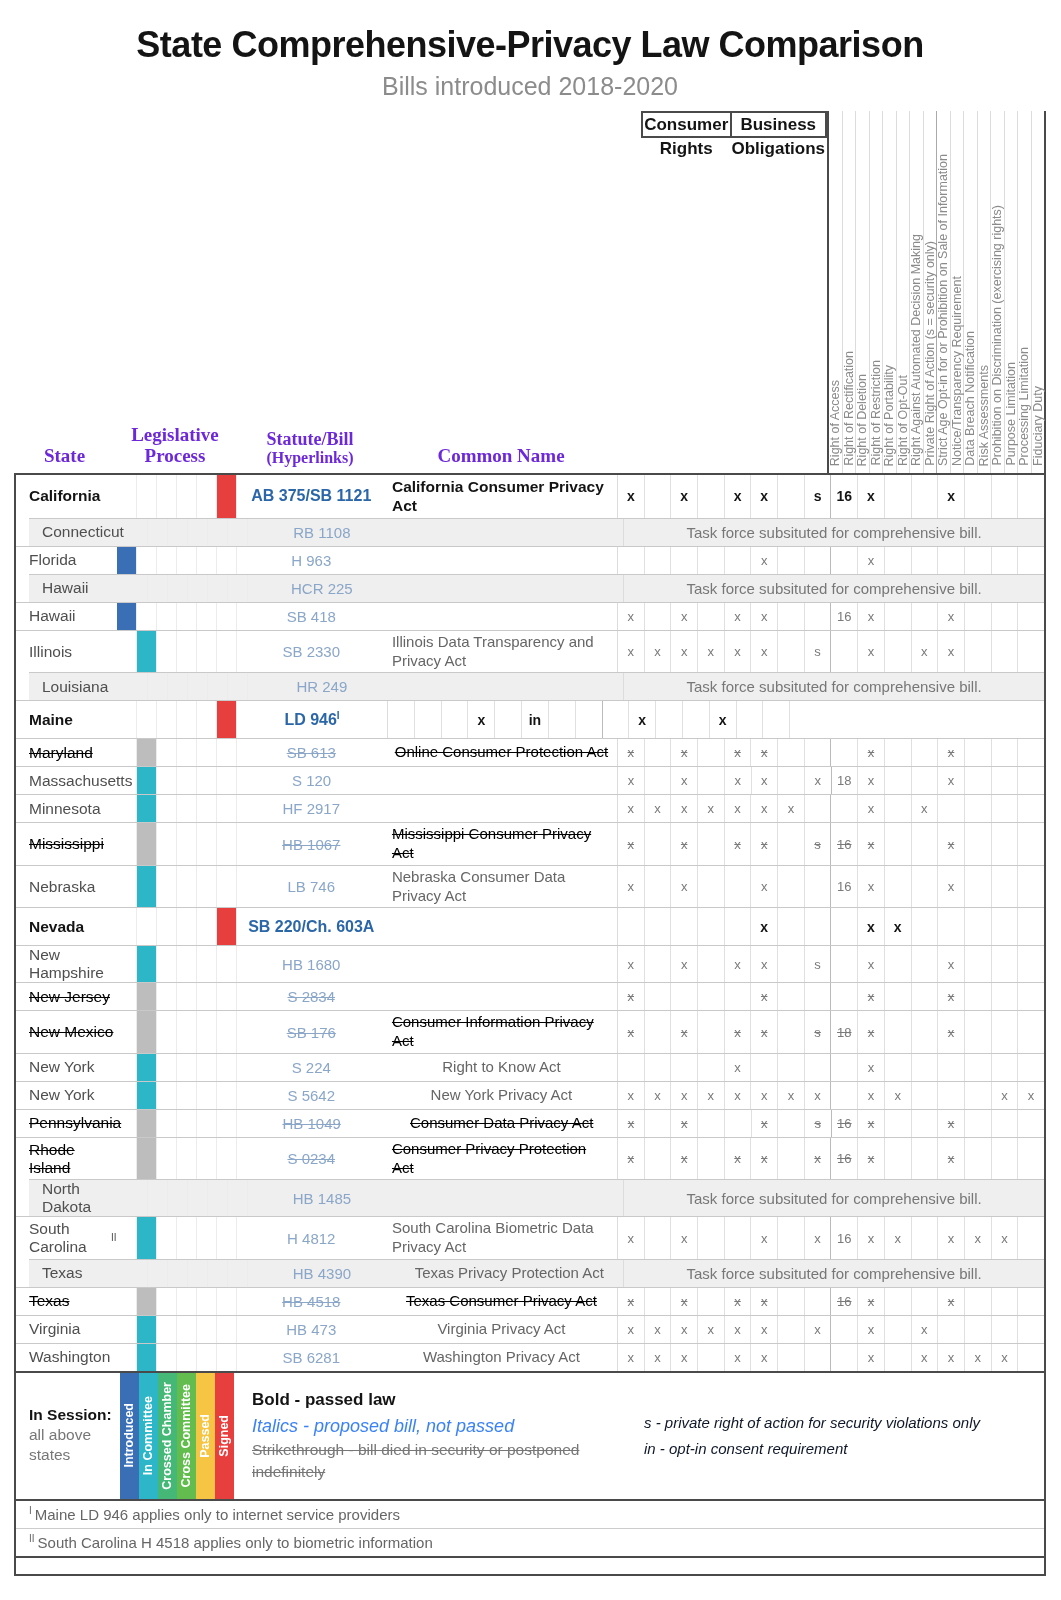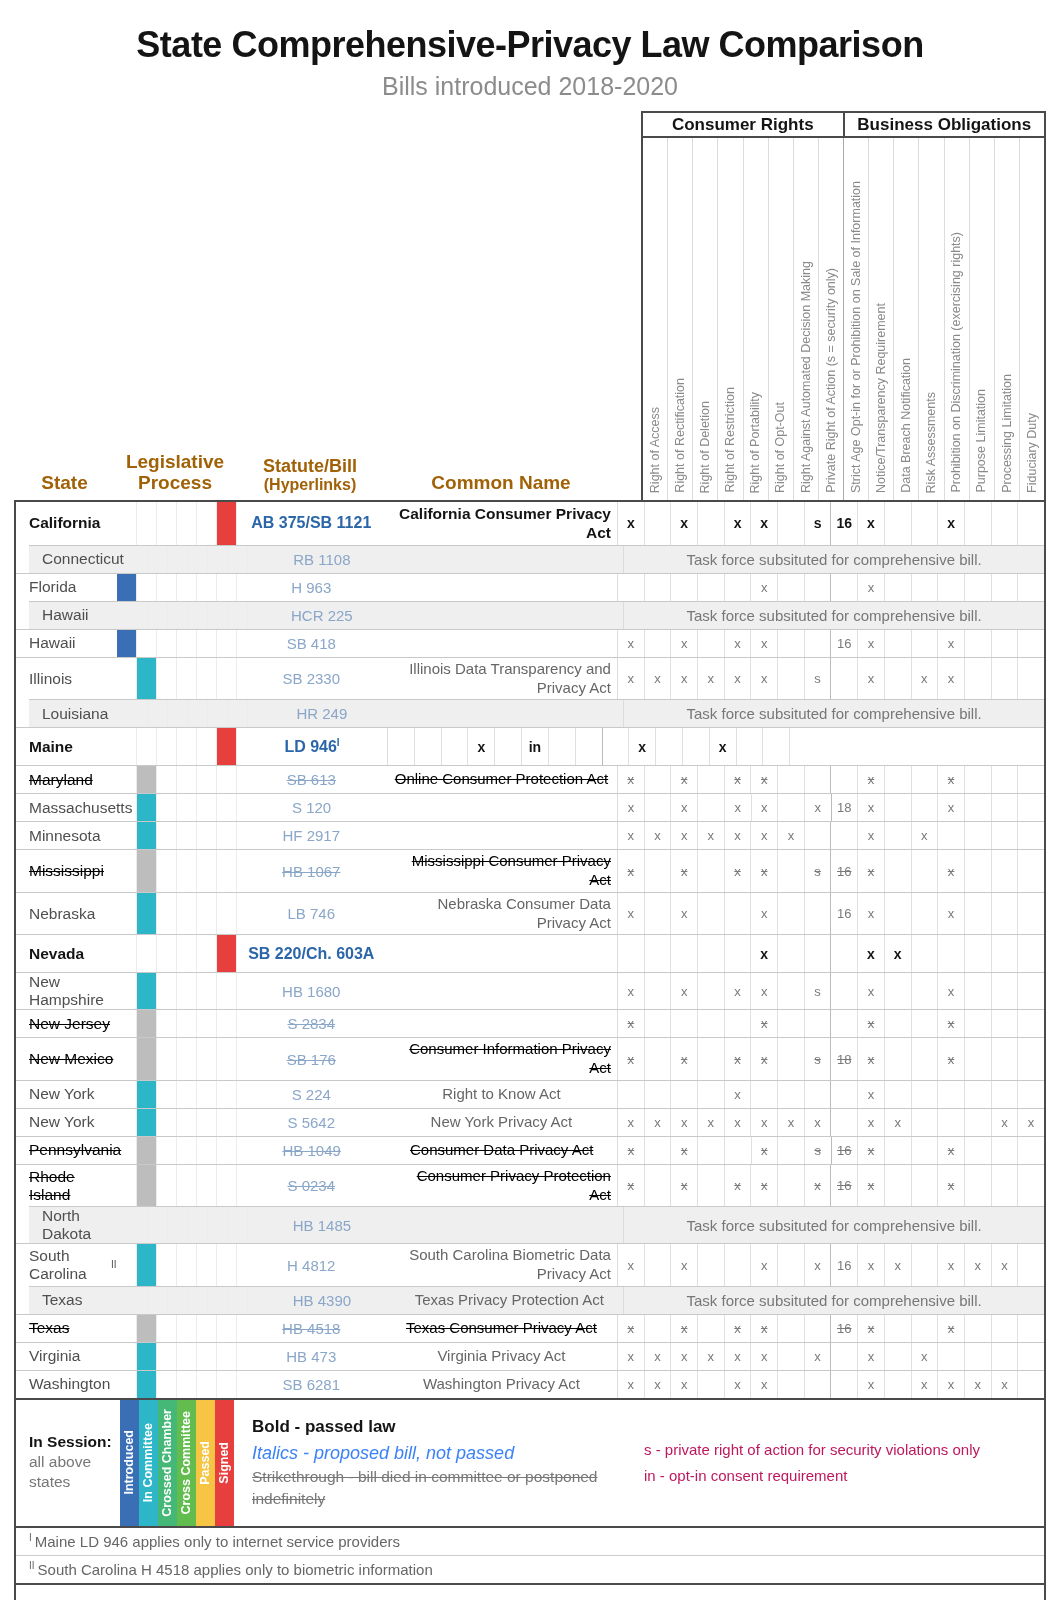--- a/index.html
+++ b/index.html
@@ -13,29 +13,29 @@
     text-align: center; font-size: 36px; font-weight: 800; color: #141414;
     letter-spacing: -0.5px; margin-top: 10px;
   }
   .subtitle { text-align: center; font-size: 25px; color: #8c8c8c; margin: 6px 0 10px 0; }
 
   .table { width: 1032px; }
 
   
   .thead { display: flex; align-items: stretch; border-bottom: 2px solid #4a4a4a; }
   .left-heads { width: 603px; display: flex; align-items: flex-end; padding-bottom: 6px; }
-  .lh { font-weight: 700; color: #a16207; text-align: center; line-height: 1.1; }
+  .lh { font-weight: 700; color: #6d28d9; text-align: center; line-height: 1.1; font-family: Liberation Serif, serif; }
   .h-state { width: 101px; font-size: 19px; }
   .h-proc { width: 120px; font-size: 19px; }
   .h-statute { width: 150px; font-size: 18px; }
   .h-statute .small { display: block; font-size: 16px; }
   .h-name { width: 232px; font-size: 19px; }
   .h-proc span { display: block; }
 
-  .matrix-head { width: 429px; display: flex; flex-direction: column; margin-left: 24px; }
+  .matrix-head { width: 429px; display: flex; flex-direction: row; margin-left: 24px; }
   .group-row { display: flex; border: 2px solid #4a4a4a; border-bottom: 2px solid #4a4a4a; height: 27px; }
   .group { flex: 1; text-align: center; font-weight: 700; font-size: 17px; color: #141414; line-height: 24px; }
   .group + .group { border-left: 2px solid #4a4a4a; }
   .rot-area {
     display: flex; height: 362px;
     border-left: 2px solid #4a4a4a; border-right: 2px solid #4a4a4a;
   }
   .rot-cell { flex: 1; display: flex; justify-content: center; align-items: flex-end; padding-bottom: 7px; }
   .rot-cell + .rot-cell { border-left: 1px solid #dcdcdc; }
   .rot-cell.gstart { border-left: 1px solid #aaaaaa; }
@@ -50,21 +50,21 @@
   .row + .row { border-top: 1px solid #c9c9c9; }
   .row.gray { background: #efefef; margin-left: 13px; }
   .row.passed { min-height: 38px; }
   .cell { display: flex; align-items: center; }
   .c-state { width: 101px; padding-left: 13px; font-size: 15.5px; color: #4f4f4f; }
   .c-proc { width: 120px; display: flex; align-items: stretch; }
   .slot { width: 20px; border-right: 1px solid #ececec; }
   .slot .blk { width: 100%; height: 100%; }
   .c-statute { width: 150px; justify-content: center; text-align: center; }
   .statute-link { font-size: 15px; color: #8aa6c8; }
-  .c-name { width: 232px; justify-content: center; text-align: right; font-size: 15px; color: #666; line-height: 1.25; padding: 2px 6px; }
+  .c-name { width: 232px; justify-content: center; text-align: left; font-size: 15px; color: #666; line-height: 1.25; padding: 2px 6px; }
   .mx { width: 429px; display: flex; align-items: stretch; border-left: 1px solid #dcdcdc; }
   .mcell { flex: 1; display: flex; align-items: center; justify-content: center; font-size: 13px; color: #7a7a7a; }
   .mcell + .mcell { border-left: 1px solid #e0e0e0; }
   .mcell.gstart { border-left: 1px solid #bbbbbb; }
   .mx-note { width: 429px; display: flex; align-items: center; justify-content: center; font-size: 15px; color: #777; border-left: 1px solid #dcdcdc; }
 
   .row.passed .c-state, .row.passed .c-name { font-weight: 700; color: #141414; font-size: 15.5px; }
   .row.passed .statute-link { font-weight: 700; color: #2b66a8; font-size: 16px; }
   .row.passed .mcell { font-weight: 700; color: #141414; font-size: 14px; }
   .row.dead .c-state, .row.dead .c-name { text-decoration: line-through; color: #000000; }
@@ -82,21 +82,21 @@
   .bars { display: flex; }
   .bar { width: 19px; display: flex; align-items: center; justify-content: center; }
   .bar span {
     writing-mode: vertical-rl; transform: rotate(180deg);
     color: #ffffff; font-weight: 700; font-size: 12.5px; white-space: nowrap; line-height: 1;
   }
   .keys { margin-left: 18px; width: 350px; align-self: center; line-height: 1.45; }
   .k-bold { font-weight: 700; font-size: 17px; color: #141414; }
   .k-italic { font-style: italic; font-size: 18px; color: #3b82f6; }
   .k-strike { text-decoration: line-through; font-size: 15.5px; color: #777; }
-  .abbr { margin-left: 42px; align-self: center; font-size: 15px; color: #be185d; line-height: 1.7; }
+  .abbr { margin-left: 42px; align-self: center; font-size: 15px; color: #0f172a; line-height: 1.7; font-style: italic; }
 
   
   .footnotes { border-left: 2px solid #4a4a4a; border-right: 2px solid #4a4a4a; border-bottom: 2px solid #4a4a4a; }
   .fn { padding: 5px 0 5px 13px; font-size: 15px; color: #666; }
   .fn + .fn { border-top: 1px solid #cccccc; }
   .fn sup { font-size: 10px; margin-right: 3px; }
   .proc-strip {
     border-left: 2px solid #4a4a4a; border-right: 2px solid #4a4a4a; border-bottom: 2px solid #4a4a4a;
     text-align: center; padding: 8px 0; font-size: 15.5px;
   }
@@ -1108,21 +1108,21 @@
           <div class="bar" style="background: rgb(247, 197, 68);">
             <span>Passed</span>
           </div>
           <div class="bar" style="background: rgb(231, 62, 62);">
             <span>Signed</span>
           </div>
         </div>
       <div class="keys">
         <div class="k-bold">Bold - passed law</div>
         <div class="k-italic">Italics - proposed bill, not passed</div>
-        <div class="k-strike">Strikethrough - bill died in committee or postponed indefinitely</div>
+        <div class="k-strike">Strikethrough - bill died in security or postponed indefinitely</div>
       </div>
       <div class="abbr">
         <div>s - private right of action for security violations only</div>
         <div>in - opt-in consent requirement</div>
       </div>
     </div>
 
     <div class="footnotes" id="footnotes">
         <div class="fn"><sup>I</sup><span>Maine LD 946 applies only to internet service providers</span></div>
         <div class="fn"><sup>II</sup><span>South Carolina H 4518 applies only to biometric information</span></div>

